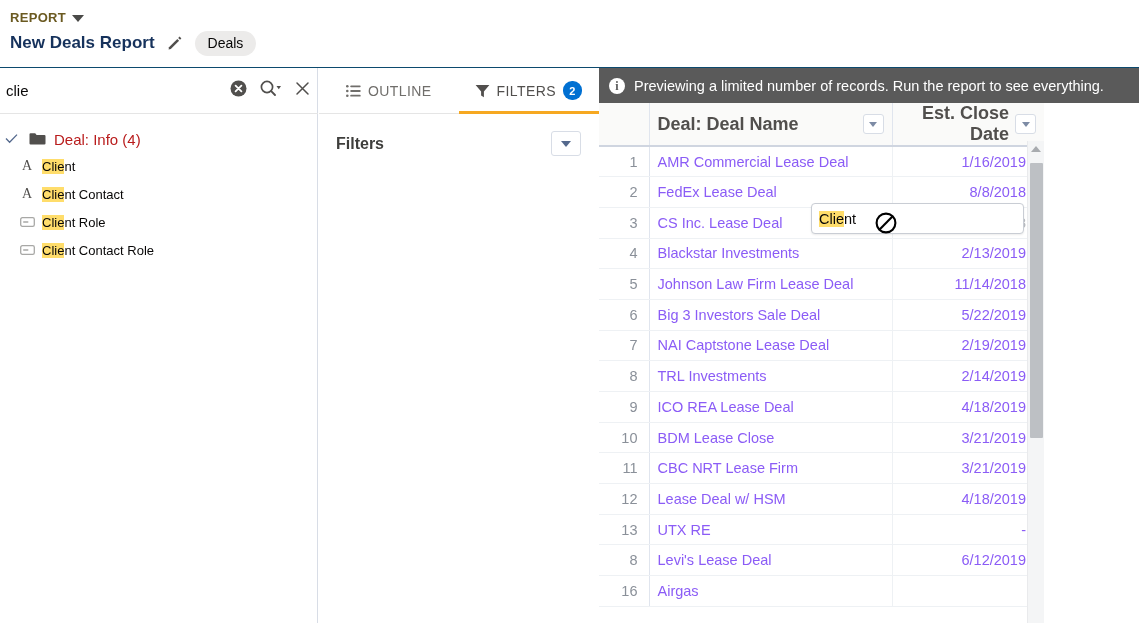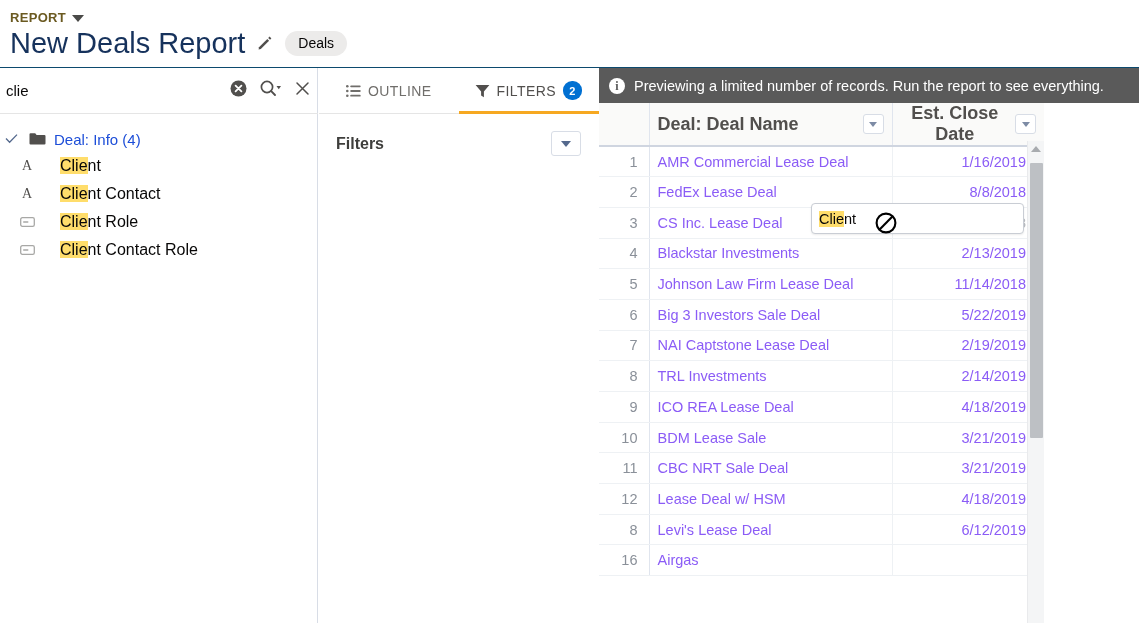--- a/index.html
+++ b/index.html
@@ -31,21 +31,21 @@
     border-left: 6px solid transparent;
     border-right: 6px solid transparent;
     border-top: 7px solid #4a4a48;
     margin-top: 2px;
   }
   #report-title-row {
     position: absolute; left: 10px; top: 29px;
     display: flex; align-items: center; gap: 11px;
   }
   #report-title {
-    font-size: 29px; color: #16325c; font-weight: normal; line-height: 28px;
+    font-size: 17px; color: #16325c; font-weight: bold; line-height: 28px;
   }
   #edit-title-icon { width: 18px; height: 18px; display:block; }
   #object-chip {
     background: #ecebea; color: #080707;
     border-radius: 13px; padding: 5px 13px 6px;
     font-size: 14px; line-height: 14px;
   }
 
   
   #left-panel {
@@ -72,27 +72,27 @@
 
   #field-tree {
     position: absolute; left: 0; top: 46px; width: 318px; bottom: 0;
     padding-top: 12px;
   }
   #folder-row {
     display: flex; align-items: center; height: 26px; padding-left: 2px;
   }
   #folder-row .chk { width: 18px; text-align:center; color:#54698d; font-size:13px; }
   #folder-row .folder-label {
-    font-size: 15px; color: #1d4ed8; margin-left: 8px;
+    font-size: 15px; color: #b91c1c; margin-left: 8px;
   }
   .field-row {
     display: flex; align-items: center; height: 28px; padding-left: 18px;
   }
   .field-row .ficon { width: 18px; display: flex; justify-content: center; align-items:center; }
-  .field-row .flabel { font-size: 16px; color: #080707; margin-left: 24px; }
+  .field-row .flabel { font-size: 13px; color: #080707; margin-left: 6px; }
   .hl { background: #ffdd6b; }
   .letter-a { font-size: 14px; color: #514f4d; font-family: "Liberation Serif", serif; }
 
   
   #mid-panel {
     position: absolute; left: 319px; top: 68px; width: 334px; height: 555px;
     background: #ffffff;
     border-right: 1px solid #d8dde6;
   }
   #panel-tabs {
@@ -186,21 +186,21 @@
     border-collapse: collapse; width: 445px; table-layout: fixed;
   }
   #deal-table thead th {
     height: 38px; background: #fafaf9;
     border-bottom: 2px solid #cfd5e0;
     font-size: 18px; color: #514f4d; font-weight: bold;
     padding: 0 8px; text-align: left; vertical-align: middle;
   }
   #deal-table thead th.col-idx { width: 50px; border-right: 1px solid #e0e5ee; }
   #deal-table thead th.col-name { width: 243px; border-right: 1px solid #e0e5ee; }
-  #deal-table thead th.col-date { width: 152px; text-align: center; }
+  #deal-table thead th.col-date { width: 152px; text-align: right; }
   .th-inner { display: flex; align-items: center; justify-content: space-between; gap: 6px; }
   .col-menu-btn {
     width: 21px; height: 20px; border: 1px solid #d8dde6; border-radius: 3px;
     background: #fff; display: flex; align-items: center; justify-content: center;
     flex: none; cursor: pointer;
   }
   .caret-down-tiny {
     width: 0; height: 0;
     border-left: 4px solid transparent;
     border-right: 4px solid transparent;
@@ -503,32 +503,37 @@
             <td class="c-name">TRL Investments</td>
             <td class="c-date">2/14/2019</td>
           </tr>
           <tr>
             <td class="c-idx">9</td>
             <td class="c-name">ICO REA Lease Deal</td>
             <td class="c-date">4/18/2019</td>
           </tr>
           <tr>
             <td class="c-idx">10</td>
-            <td class="c-name">BDM Lease Sale</td>
+            <td class="c-name">BDM Lease Close</td>
             <td class="c-date">3/21/2019</td>
           </tr>
           <tr>
             <td class="c-idx">11</td>
-            <td class="c-name">CBC NRT Sale Deal</td>
+            <td class="c-name">CBC NRT Lease Firm</td>
             <td class="c-date">3/21/2019</td>
           </tr>
           <tr>
             <td class="c-idx">12</td>
             <td class="c-name">Lease Deal w/ HSM</td>
             <td class="c-date">4/18/2019</td>
+          </tr>
+          <tr>
+            <td class="c-idx">13</td>
+            <td class="c-name">UTX RE</td>
+            <td class="c-date">-</td>
           </tr>
           <tr>
             <td class="c-idx">8</td>
             <td class="c-name">Levi's Lease Deal</td>
             <td class="c-date">6/12/2019</td>
           </tr>
           <tr>
             <td class="c-idx">16</td>
             <td class="c-name">Airgas</td>
             <td class="c-date"></td>

